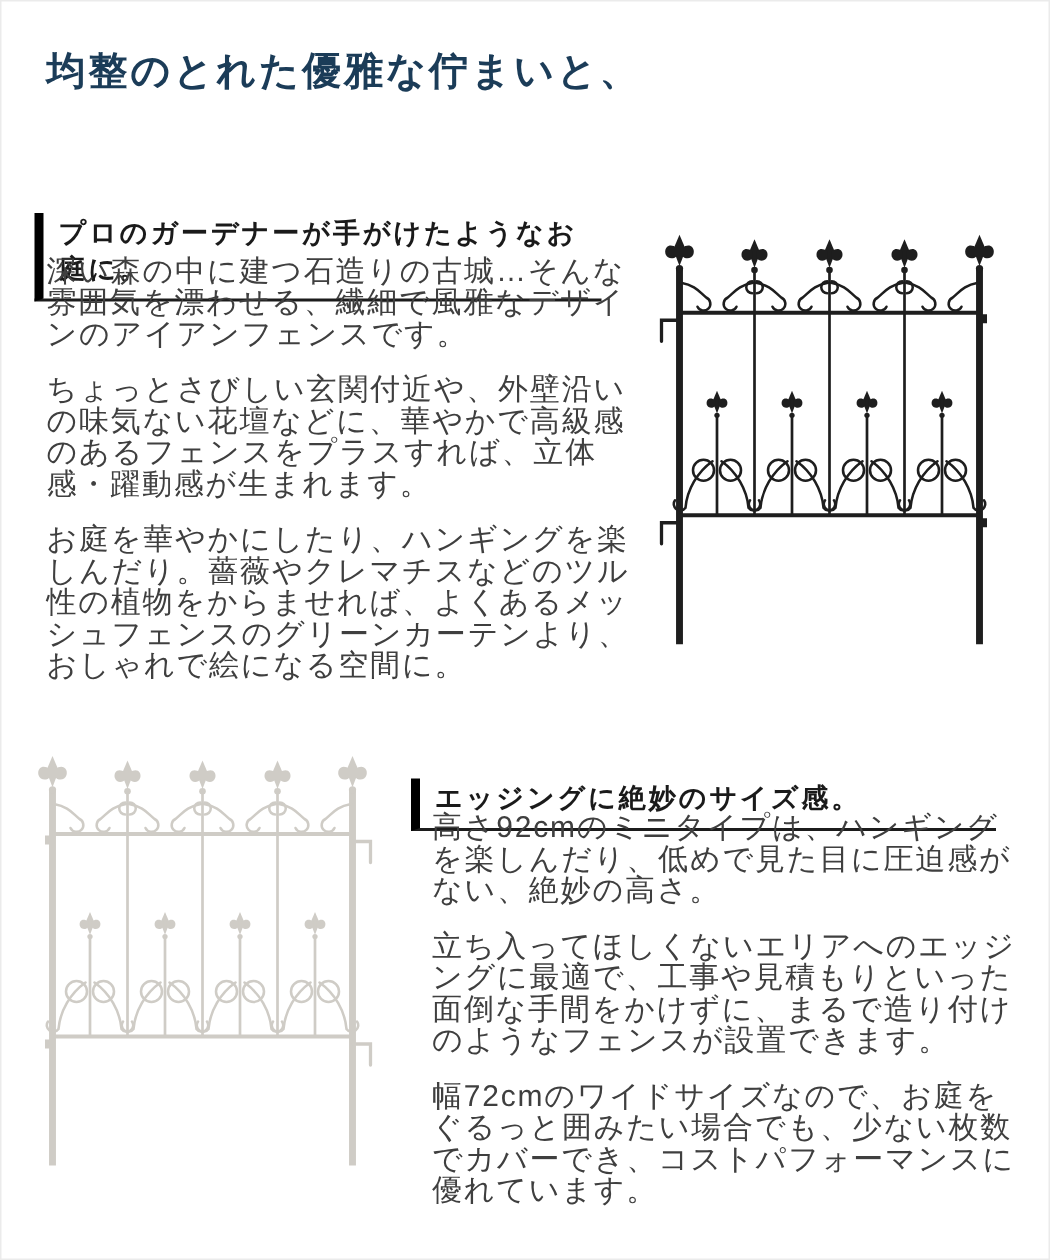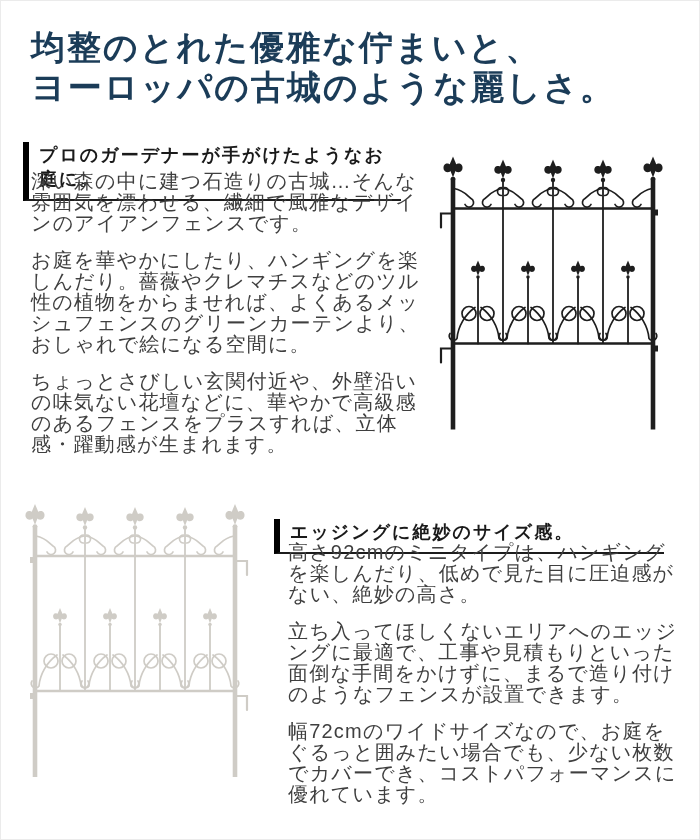--- a/index.html
+++ b/index.html
@@ -3,21 +3,21 @@
 <meta charset="utf-8">
 <style>
   html,body{margin:0;padding:0;background:#fff;}
   .page{
     position:relative;width:700px;height:840px;box-sizing:border-box;
     background:#ffffff;border:1px solid #ebebeb;overflow:hidden;
     font-family:"Liberation Sans","DejaVu Sans",sans-serif;
   }
   .hero-title{
     position:absolute;left:30px;top:26px;
-    font-size:34px;font-weight:bold;color:#1b3c58;
+    font-size:26px;font-weight:bold;color:#1b3c58;
     line-height:40px;letter-spacing:2px;margin:0;
   }
   .hero-title span{display:block;}
   .sec-heading{
     position:absolute;box-sizing:border-box;
     border-left:6px solid #000;border-bottom:2px solid #1c1c1c;
     padding:1px 0 8px 10px;
     font-size:18px;font-weight:600;letter-spacing:2px;color:#1a1a1a;
   }
   .sec1-heading{left:22px;top:126px;width:378px;}
@@ -93,30 +93,29 @@
         <path d="M8,57 H-4 V71 M8,192 H-4 V206" fill="none" stroke="currentColor" stroke-width="2.2" stroke-linecap="round"></path>
 
         <rect x="208" y="53" width="5" height="6" fill="currentColor" stroke="none"></rect>
         <rect x="208" y="189" width="5" height="6" fill="currentColor" stroke="none"></rect>
       </g>
     </defs>
   </svg>
 
   <h1 class="hero-title">
     <span>均整のとれた優雅な佇まいと、</span>
-    <span>ヨーロッパの古城のような麗しさ。</span>
   </h1>
 
   <h2 class="sec-heading sec1-heading">
     <span>プロのガーデナーが手がけたようなお庭に。</span>
   </h2>
   <div class="body-text sec1-body">
     <p>深い森の中に建つ石造りの古城…そんな雰囲気を漂わせる、繊細で風雅なデザインのアイアンフェンスです。</p>
+    <p>ちょっとさびしい玄関付近や、外壁沿いの味気ない花壇などに、華やかで高級感のあるフェンスをプラスすれば、立体感・躍動感が生まれます。</p>
     <p>お庭を華やかにしたり、ハンギングを楽しんだり。薔薇やクレマチスなどのツル性の植物をからませれば、よくあるメッシュフェンスのグリーンカーテンより、おしゃれで絵になる空間に。</p>
-    <p>ちょっとさびしい玄関付近や、外壁沿いの味気ない花壇などに、華やかで高級感のあるフェンスをプラスすれば、立体感・躍動感が生まれます。</p>
   </div>
   <div class="fence fence-black">
     <svg viewBox="-10 0 228 280" role="img" color="#1e1e1e">
       <use href="#fence-shape"></use>
     </svg>
   </div>
 
   <div class="fence fence-white">
     <svg viewBox="-10 0 228 280" role="img" color="#cfccc6">
 

